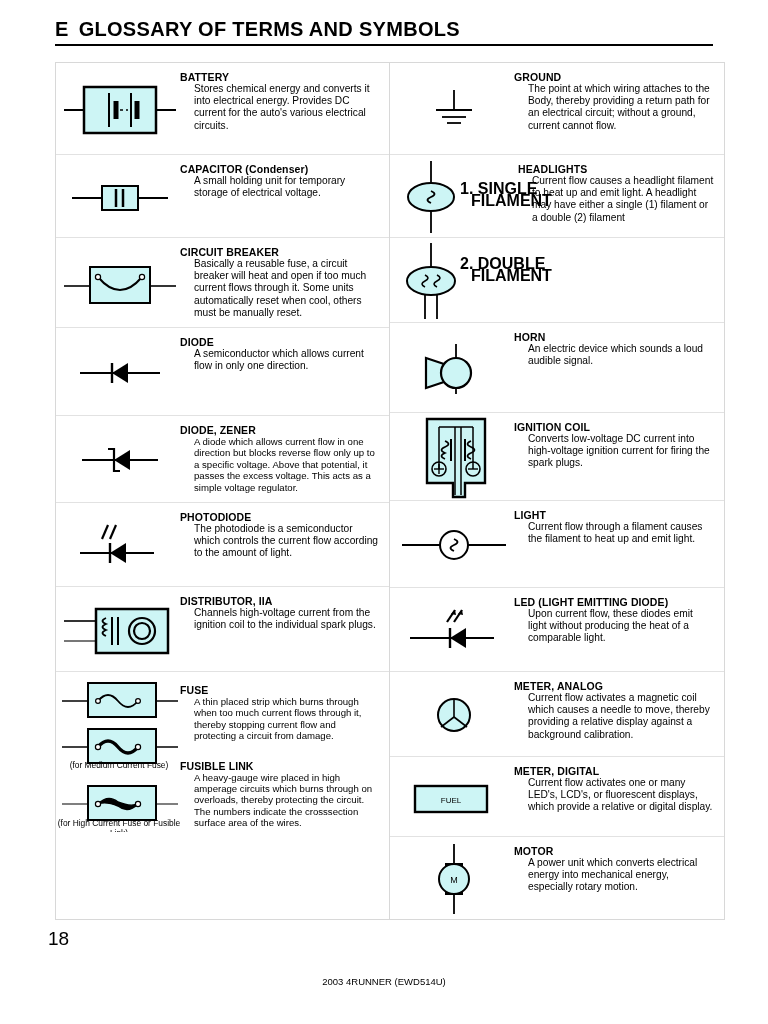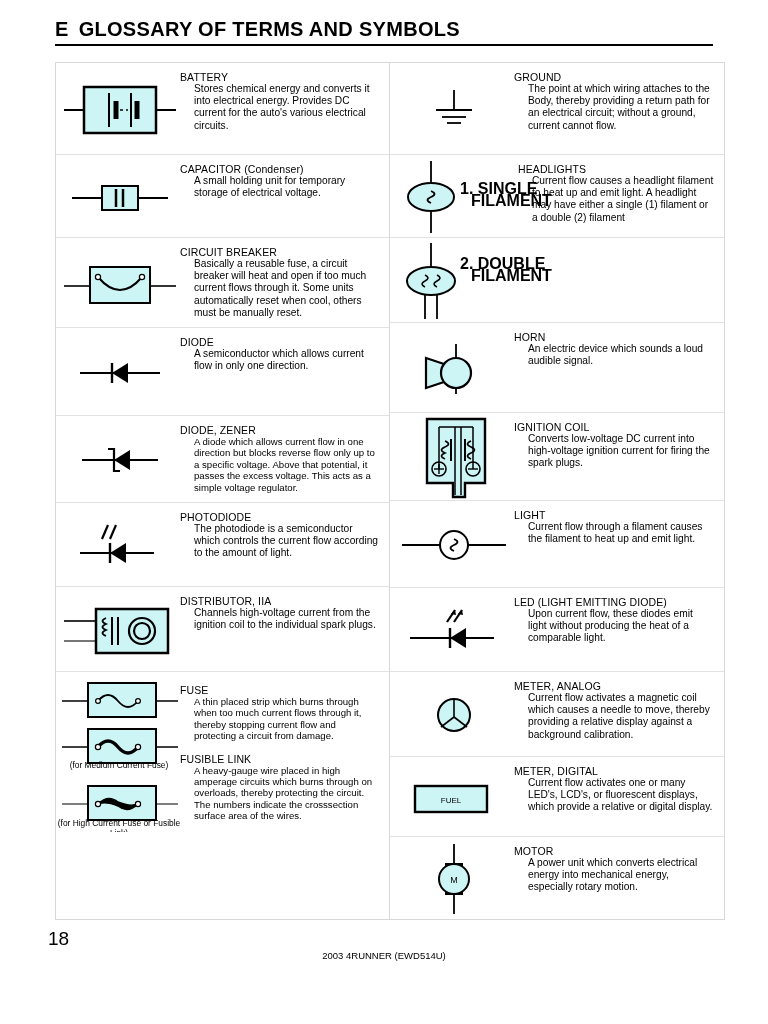--- a/index.html
+++ b/index.html
@@ -48,21 +48,21 @@
     overflow:hidden;
   }
   .cell:last-child{border-bottom:none;}
   .sym{
     width:120px;min-width:120px;
     position:relative;
     display:flex;align-items:center;justify-content:center;
   }
   .txt{flex:1;padding-right:6px;padding-top:2px;}
   .term{
-    font-size:10.5px;font-weight:normal;line-height:12px;
+    font-size:10.5px;font-weight:bold;line-height:12px;
     letter-spacing:0.1px;
   }
   .desc{
     font-size:10.2px;line-height:12.2px;
     margin-left:14px;margin-top:0px;
   }
   .desc.tight{line-height:11.4px;font-size:9.6px;}
   .subcap{
     font-size:8.4px;line-height:9.6px;text-align:center;
     position:absolute;width:130px;
@@ -71,21 +71,21 @@
   
   svg{display:block;}
   .fillcy{fill:#cdf5f5;}
 
   
   .pgnum{
     position:absolute;left:48px;top:928px;
     font-size:19px;
   }
   .foot{
-    position:absolute;left:0;top:950px;width:768px;
+    position:absolute;left:0;top:976px;width:768px;
     text-align:center;font-size:9.5px;
   }
 
   
   .hl-label{
     font-size:16px;font-weight:bold;line-height:11.5px;
     position:absolute;
   }
 </style>
 </head>
@@ -242,21 +242,21 @@
             <path d="M38 128 q10 -10 20 -2 q12 5 20 2 q-10 10 -20 2 q-12 -5 -20 -2 Z" fill="#000" stroke="#000" stroke-width="1.4"></path>
             <circle cx="38" cy="128" r="2.6" fill="#fff" stroke="#000" stroke-width="1.2"></circle>
             <circle cx="78" cy="128" r="2.6" fill="#fff" stroke="#000" stroke-width="1.2"></circle>
           </svg>
           <div class="subcap" style="left:-6px;top:85px">(for Medium Current Fuse)</div>
           <div class="subcap" style="left:-6px;top:143px">(for High Current Fuse or Fusible Link)</div>
         </div>
         <div class="txt">
           <div class="term" style="margin-top:6px">FUSE</div>
           <div class="desc tight">A thin placed strip which burns through when too much current flows through it, thereby stopping current flow and protecting a circuit from damage.</div>
-          <div class="term" style="margin-top:11px">FUSIBLE LINK</div>
+          <div class="term" style="margin-top:18px">FUSIBLE LINK</div>
           <div class="desc tight">A heavy-gauge wire placed in high amperage circuits which burns through on overloads, thereby protecting the circuit. The numbers indicate the crosssection surface area of the wires.</div>
         </div>
       </div>
 
     </div>
 
     <div class="col right">
 
       <div class="cell" style="height:92px">
         <div class="sym">

